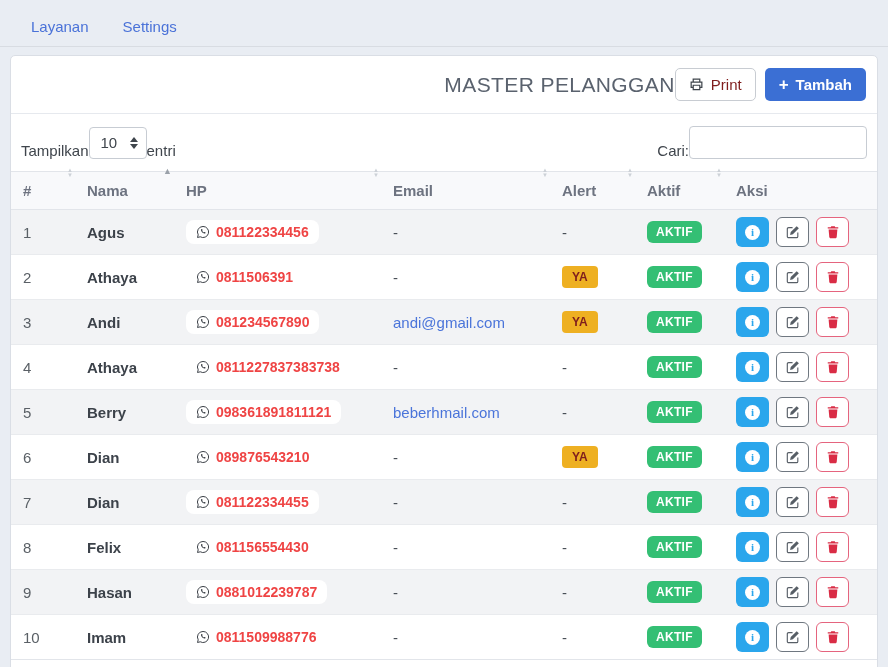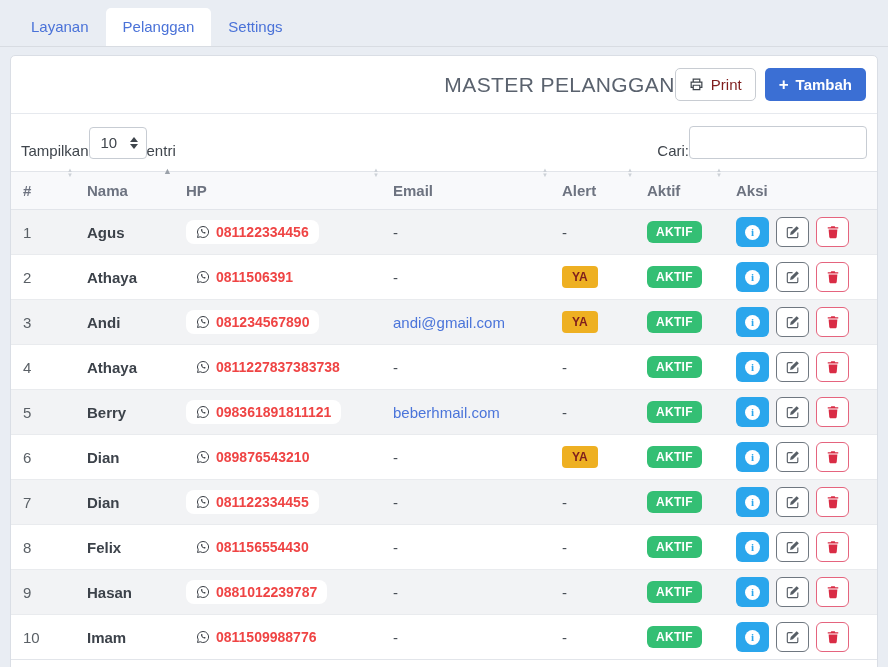--- a/index.html
+++ b/index.html
@@ -199,21 +199,20 @@
     justify-content:space-between;
     align-items:center;
     padding:11px 10px 14px 10px;
   }
 </style>
 </head>
 <body>
 
 <nav class="tabbar">
   <a class="tab">Layanan</a>
-  <a class="tab active">Pelanggan</a>
   <a class="tab">Settings</a>
 </nav>
 
 <section class="card">
 
   <div class="card-header">
     <h1 class="card-title">MASTER PELANGGAN</h1>
     <div class="header-btns">
       <button class="btn btn-print">
         <span style="display:inline-flex;">

